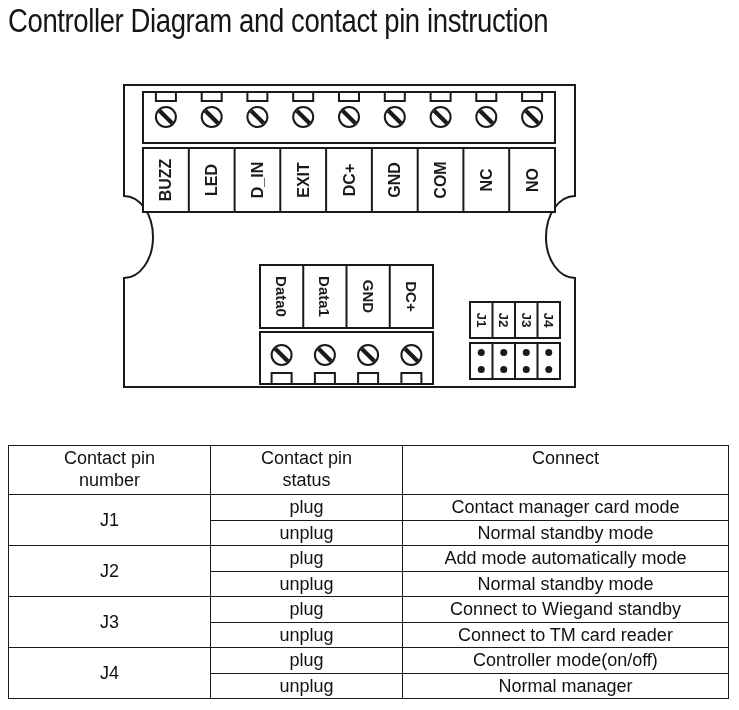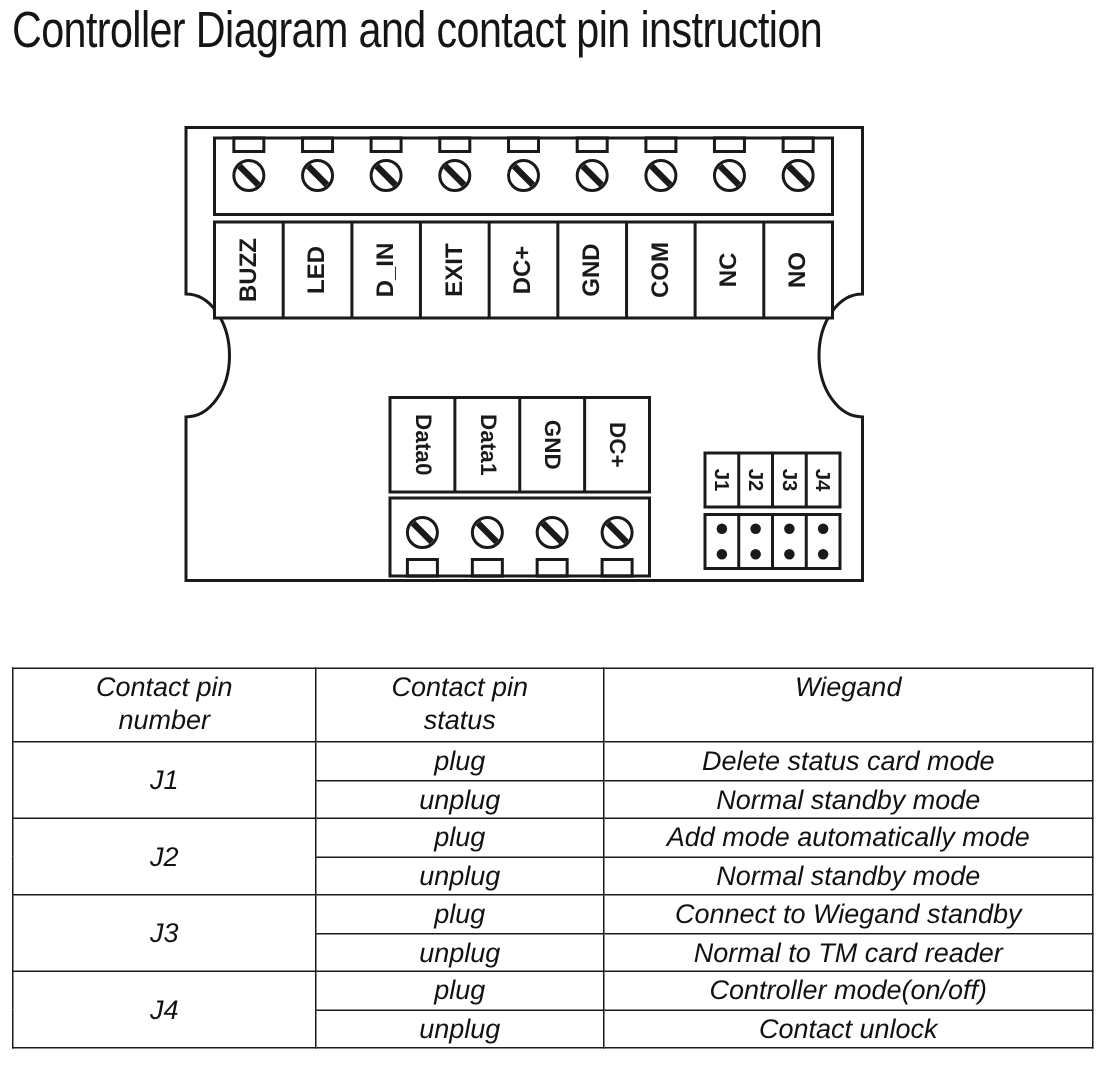--- a/index.html
+++ b/index.html
@@ -26,21 +26,21 @@
   .dlabel  { font-family:"Liberation Sans", sans-serif; font-weight:bold; font-size:15px; fill:var(--line); }
   .jlabel  { font-family:"Liberation Sans", sans-serif; font-weight:bold; font-size:13.5px; fill:var(--line); }
 
   table.pins {
     position:absolute; left:8px; top:445px; width:720px;
     border-collapse:collapse; table-layout:fixed;
     font-size:18px; color:#111;
   }
   table.pins th, table.pins td {
     border:1.5px solid #1a1a1a; text-align:center; padding:0;
-    font-weight:400; overflow:hidden;font-style:italic;
+    font-weight:400; overflow:hidden;
   }
   table.pins th {
     height:47px; vertical-align:top; line-height:22px;
     white-space:pre-line; padding-top:1px;
   }
   table.pins td { height:24.5px; line-height:24px; vertical-align:middle; }
 </style>
 </head>
 <body>
 
@@ -197,28 +197,28 @@
     <col style="width:202px">
       <col style="width:192px">
       <col style="width:326px">
   </colgroup>
   <thead>
     <tr>
       <th>Contact pin
 number</th>
       <th>Contact pin
 status</th>
-      <th>Wiegand</th>
+      <th>Connect</th>
     </tr>
   </thead>
   <tbody>
     <tr>
       <td rowspan="2">J1</td>
       <td>plug</td>
-      <td>Delete status card mode</td>
+      <td>Contact manager card mode</td>
     </tr>
     <tr>
       <td>unplug</td>
       <td>Normal standby mode</td>
     </tr>
     <tr>
       <td rowspan="2">J2</td>
       <td>plug</td>
       <td>Add mode automatically mode</td>
     </tr>
@@ -226,25 +226,25 @@
       <td>unplug</td>
       <td>Normal standby mode</td>
     </tr>
     <tr>
       <td rowspan="2">J3</td>
       <td>plug</td>
       <td>Connect to Wiegand standby</td>
     </tr>
     <tr>
       <td>unplug</td>
-      <td>Normal to TM card reader</td>
+      <td>Connect to TM card reader</td>
     </tr>
     <tr>
       <td rowspan="2">J4</td>
       <td>plug</td>
       <td>Controller mode(on/off)</td>
     </tr>
     <tr>
       <td>unplug</td>
-      <td>Contact unlock</td>
+      <td>Normal manager</td>
     </tr>
   </tbody>
 </table>
 
 </body></html>

